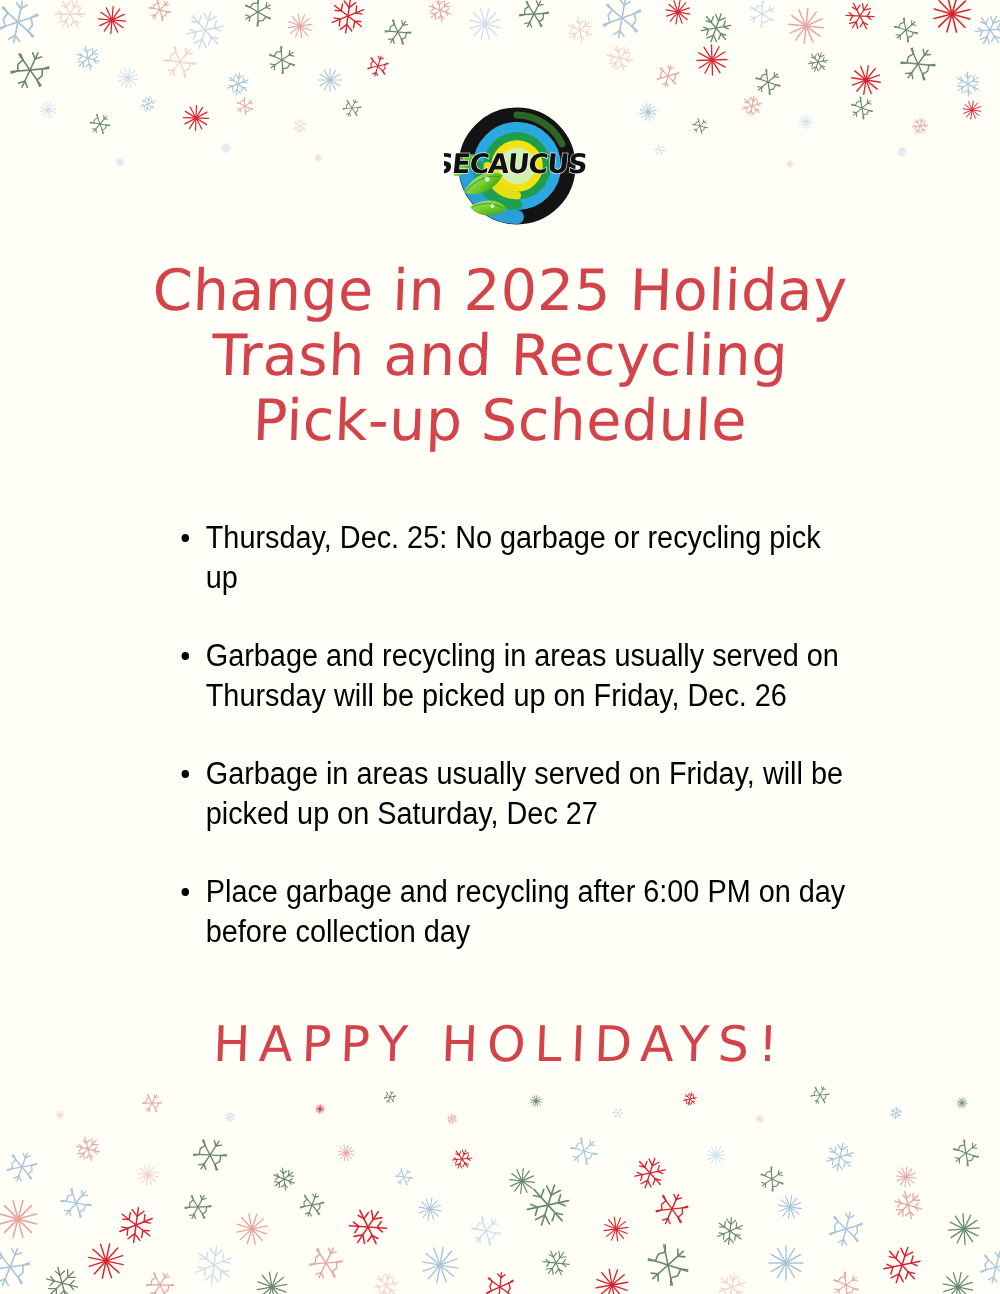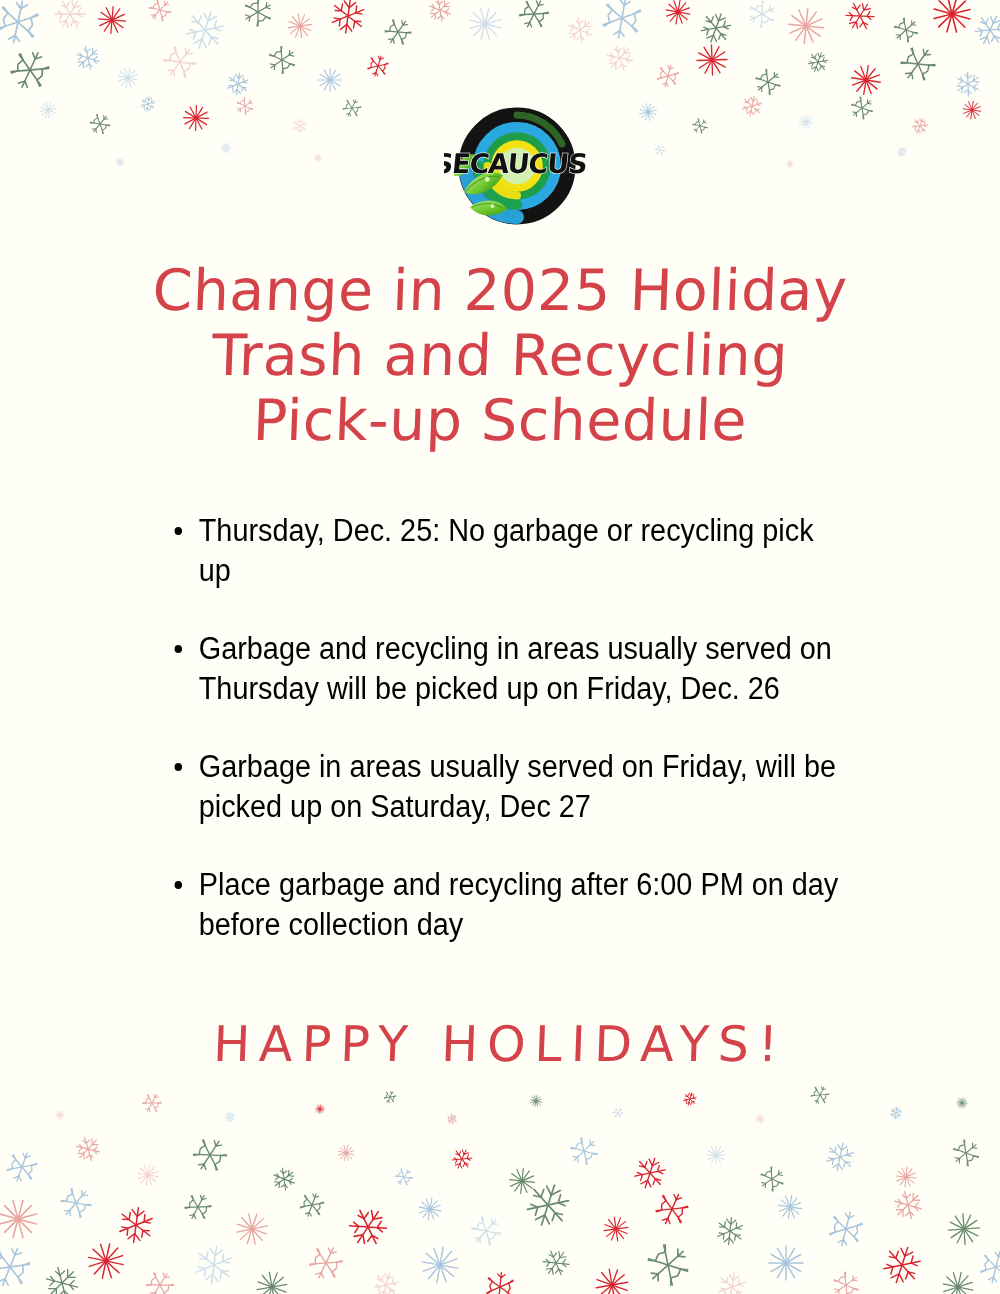--- a/index.html
+++ b/index.html
@@ -74,21 +74,21 @@
     white-space: nowrap;
     transform: skewX(-2deg);
   }
 
   
   #bullet-list {
     position: absolute;
     left: 160px;
     top: 502px;
     width: 720px;
-    margin: 9px;
+    margin: 16px;
     padding: 0;
     list-style: none;
   }
   .bullet-item {
     position: relative;
     padding-left: 32px;
     margin: 0 0 38px 0;
     color: #000000;
     font-family: "Liberation Sans Narrow", "Liberation Sans", sans-serif;
     font-size: 31px;

